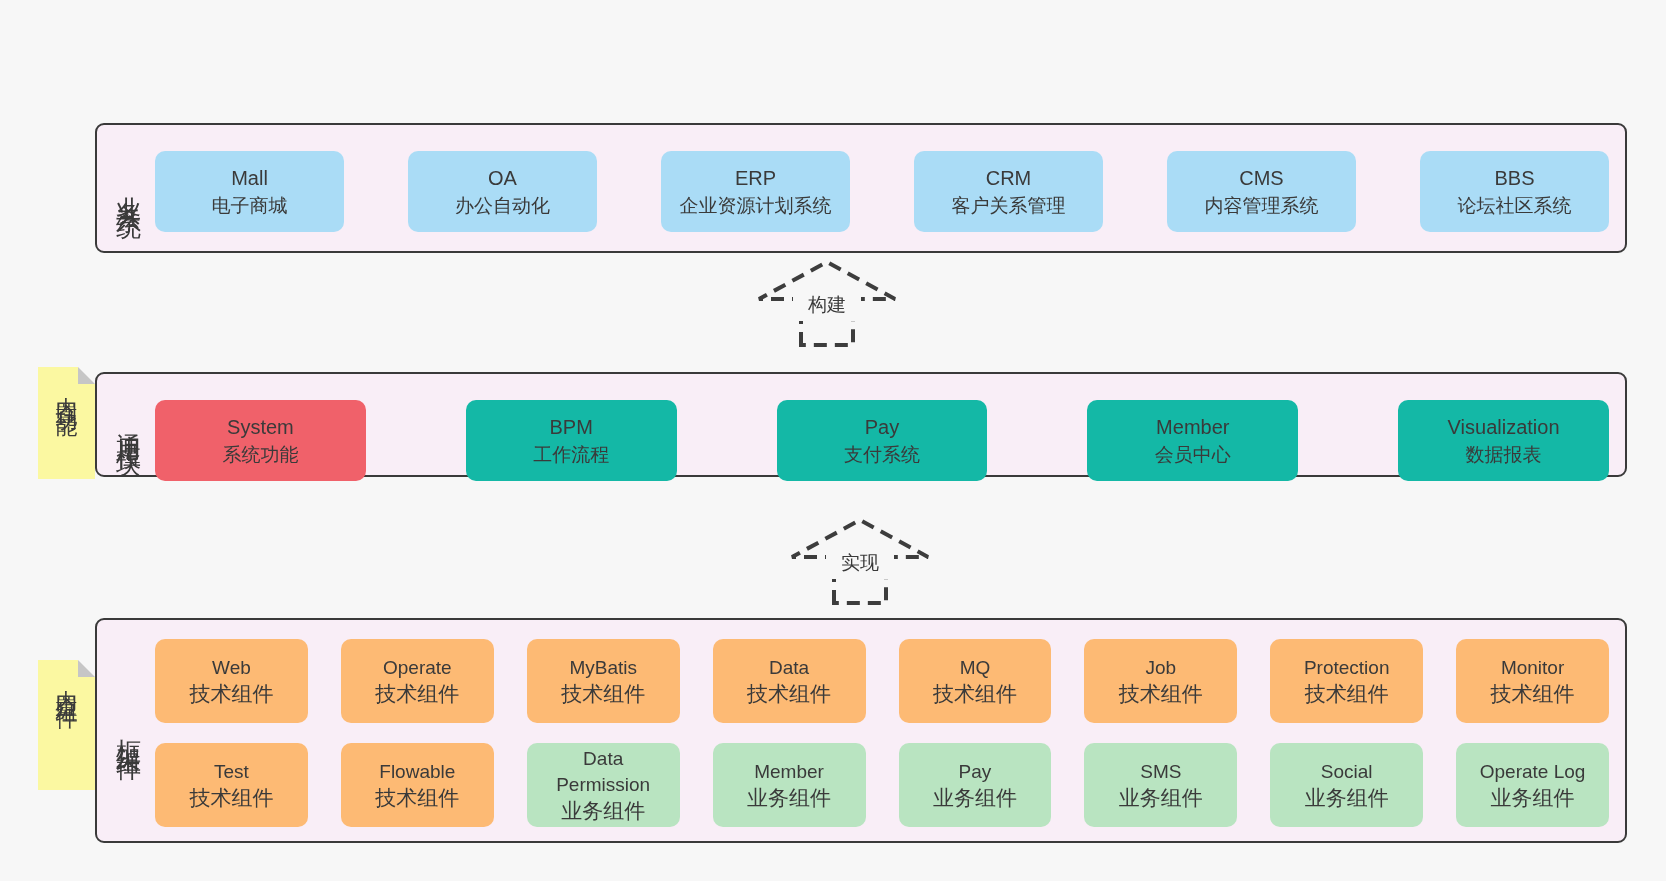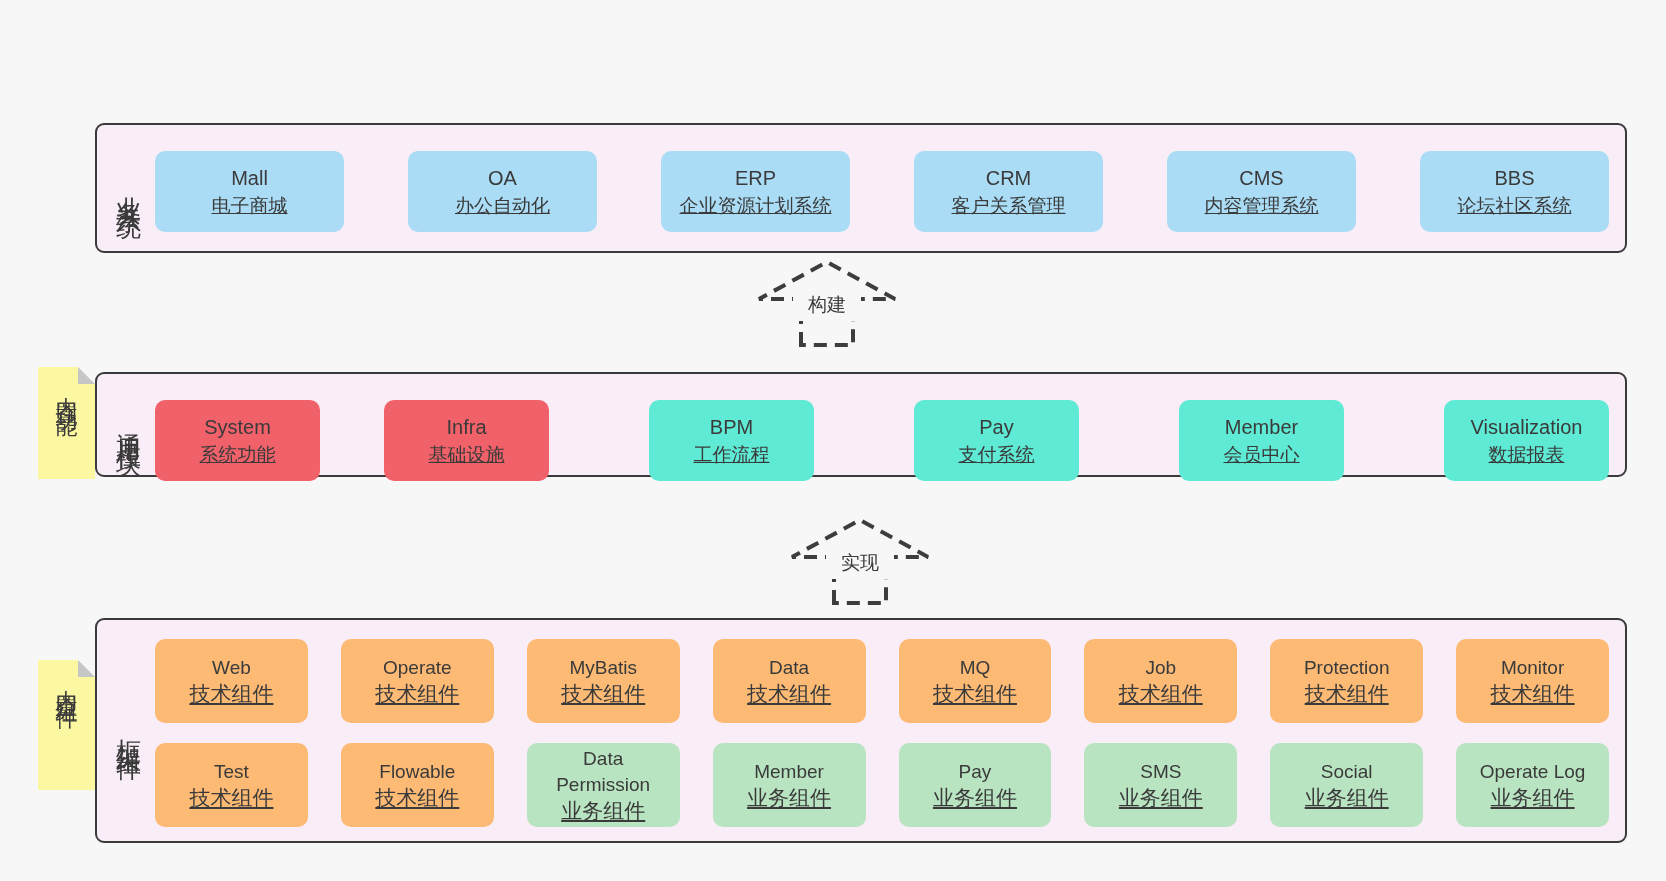--- a/index.html
+++ b/index.html
@@ -28,26 +28,26 @@
   .row-six{top:26px;height:81px;}
   .row-eight{gap:33px;height:84px;}
   .row-eight.r1{top:19px;}
   .row-eight.r2{top:123px;}
   .box{
     flex:1;border-radius:10px;
     display:flex;flex-direction:column;align-items:center;justify-content:center;
     text-align:center;padding:0 10px;box-sizing:border-box;
   }
   .box .t{font-size:20px;line-height:28px;}
-  .box .s{font-size:19px;line-height:28px;text-decoration:underline;}
+  .box .s{font-size:19px;line-height:28px;}
   .row-eight .box .t{font-size:19px;line-height:26px;}
   .row-eight .box .s{font-size:21px;line-height:26px;}
   .c-blue{background:#aadcf6;}
   .c-red{background:#f0616a;}
-  .c-pink{background:#5eead4;margin-left:36px;}
+  .c-pink{background:#14b8a6;margin-left:36px;}
   .c-green{background:#fdba74;}
   .c-lgreen{background:#b9e4c1;}
   .sticky{
     position:absolute;width:57px;background:#fbf8a1;z-index:1;
   }
   .sticky-modules{left:38px;top:367px;height:112px;}
   .sticky-components{left:38px;top:660px;height:130px;}
   .sticky .fold{
     position:absolute;top:0;right:0;width:0;height:0;
     border-style:solid;border-width:0 17px 17px 0;
@@ -114,24 +114,20 @@
   <div class="sticky-text">内置功能</div>
 </div>
 
 <div class="container layer-modules">
   <div class="side-label">通用模块</div>
   <div class="boxes-row row-six">
     <div class="box c-red">
       <div class="t">System</div>
       <div class="s">系统功能</div>
     </div>
-    <div class="box c-red">
-      <div class="t">Infra</div>
-      <div class="s">基础设施</div>
-    </div>
     <div class="box c-pink">
       <div class="t">BPM</div>
       <div class="s">工作流程</div>
     </div>
     <div class="box c-pink">
       <div class="t">Pay</div>
       <div class="s">支付系统</div>
     </div>
     <div class="box c-pink">
       <div class="t">Member</div>

